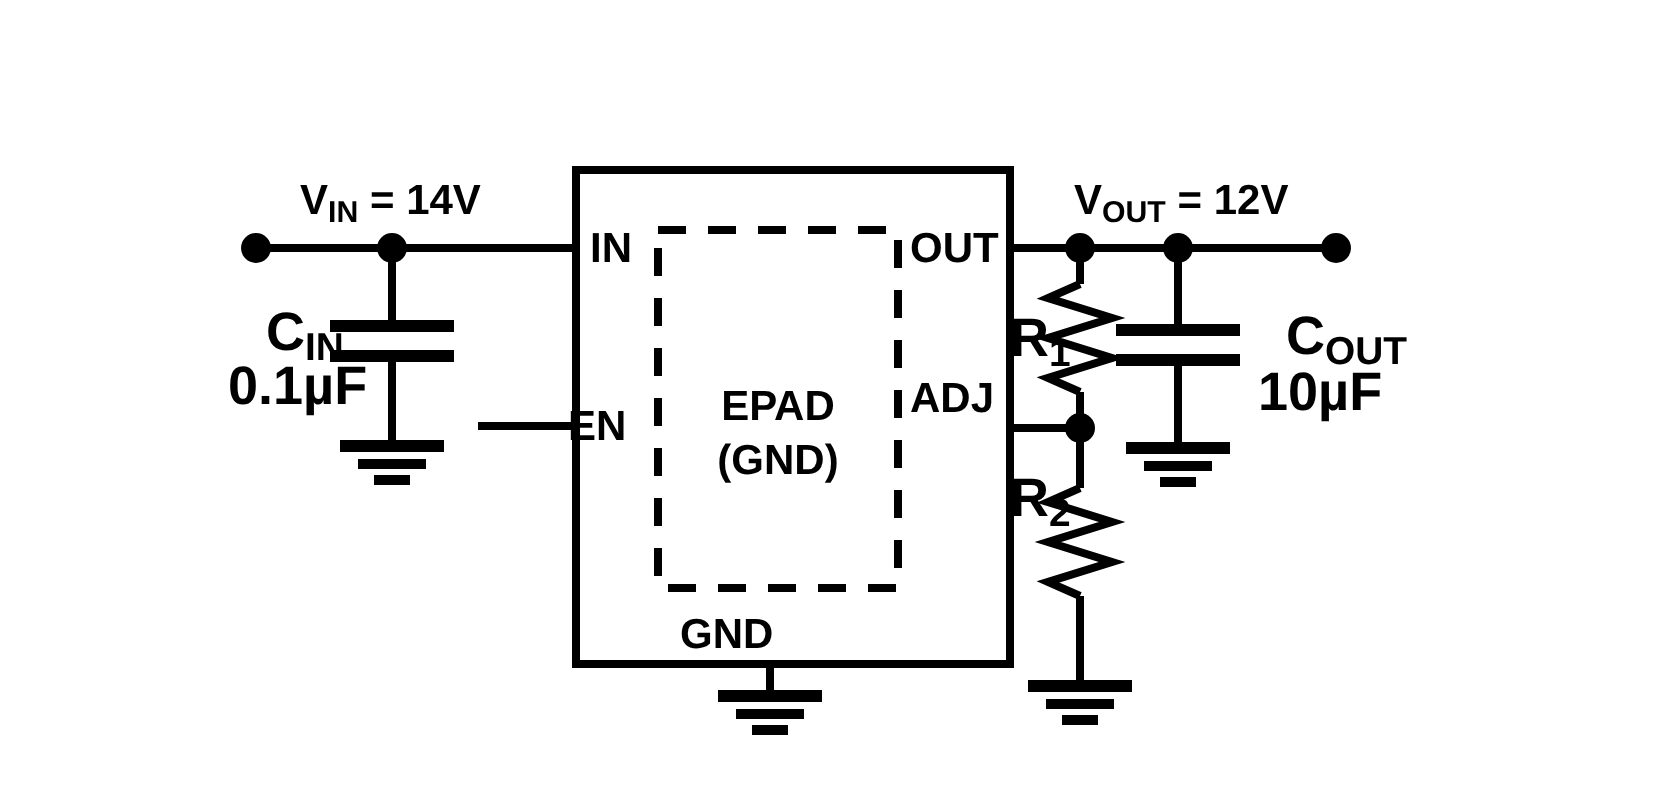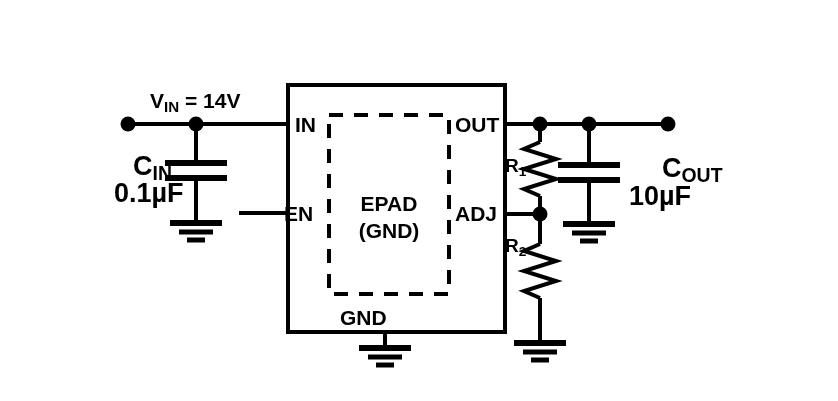--- a/index.html
+++ b/index.html
@@ -79,21 +79,21 @@
     font-size: 0.72em;
     vertical-align: baseline;
     position: relative;
     top: 0.28em;
     font-weight: bold;
   }
   .lbl-rail { font-size: 21px; }
   .lbl-pin  { font-size: 21px; }
   .lbl-comp { font-size: 27px; }
   .lbl-epad { font-size: 21px; text-align: center; }
-  .lbl-res  { font-size: 19px; text-align: center; }
+  .lbl-res  { font-size: 27px; text-align: center; }
 </style>
 </head>
 <body>
 
 <div id="schematic-root">
 
   <svg id="schematic-svg" viewBox="0 0 838 401">
 
     <g>
       <path class="wire" d="M 128 92 L 288 92"></path>
@@ -177,45 +177,48 @@
       <line class="gnd-bar" x1="523" y1="320" x2="557" y2="320" stroke-width="5"></line>
       <line class="gnd-bar" x1="531" y1="328" x2="549" y2="328" stroke-width="5"></line>
     </g>
 
   </svg>
 
   <div class="lbl lbl-rail" style="left:150px; top:58px;">
     <span>V</span><sub>IN</sub><span> = 14V</span>
   </div>
 
+  <div class="lbl lbl-rail" style="left:537px; top:58px;">
+    <span>V</span><sub>OUT</sub><span> = 12V</span>
+  </div>
 
   <div class="lbl lbl-comp" style="left:133px; top:121px;">
     <span>C</span><sub>IN</sub>
   </div>
   <div class="lbl lbl-comp" style="left:114px; top:148px;">0.1µF</div>
 
-  <div class="lbl lbl-comp" style="left:662px; top:123px;">
+  <div class="lbl lbl-comp" style="left:643px; top:123px;">
     <span>C</span><sub>OUT</sub>
   </div>
   <div class="lbl lbl-comp" style="left:629px; top:151px;">10µF</div>
 
   <div class="lbl lbl-res" style="left:505px; top:124px;">
     <span>R</span><sub>1</sub>
   </div>
 
   <div class="lbl lbl-res" style="left:505px; top:204px;">
     <span>R</span><sub>2</sub>
   </div>
 
   <div class="lbl lbl-pin" style="left:295px; top:82px;">IN</div>
 
   <div class="lbl lbl-pin" style="left:284px; top:171px;">EN</div>
 
   <div class="lbl lbl-pin" style="left:455px; top:82px;">OUT</div>
 
-  <div class="lbl lbl-pin" style="left:455px; top:171px;">ADJ</div>
+  <div class="lbl lbl-pin" style="left:455px; top:157px;">ADJ</div>
 
   <div class="lbl lbl-pin" style="left:340px; top:275px;">GND</div>
 
   <div class="lbl lbl-epad" style="left:329px; top:161px; width:120px;">EPAD</div>
   <div class="lbl lbl-epad" style="left:329px; top:188px; width:120px;">(GND)</div>
 
 </div>
 
 </body></html>

